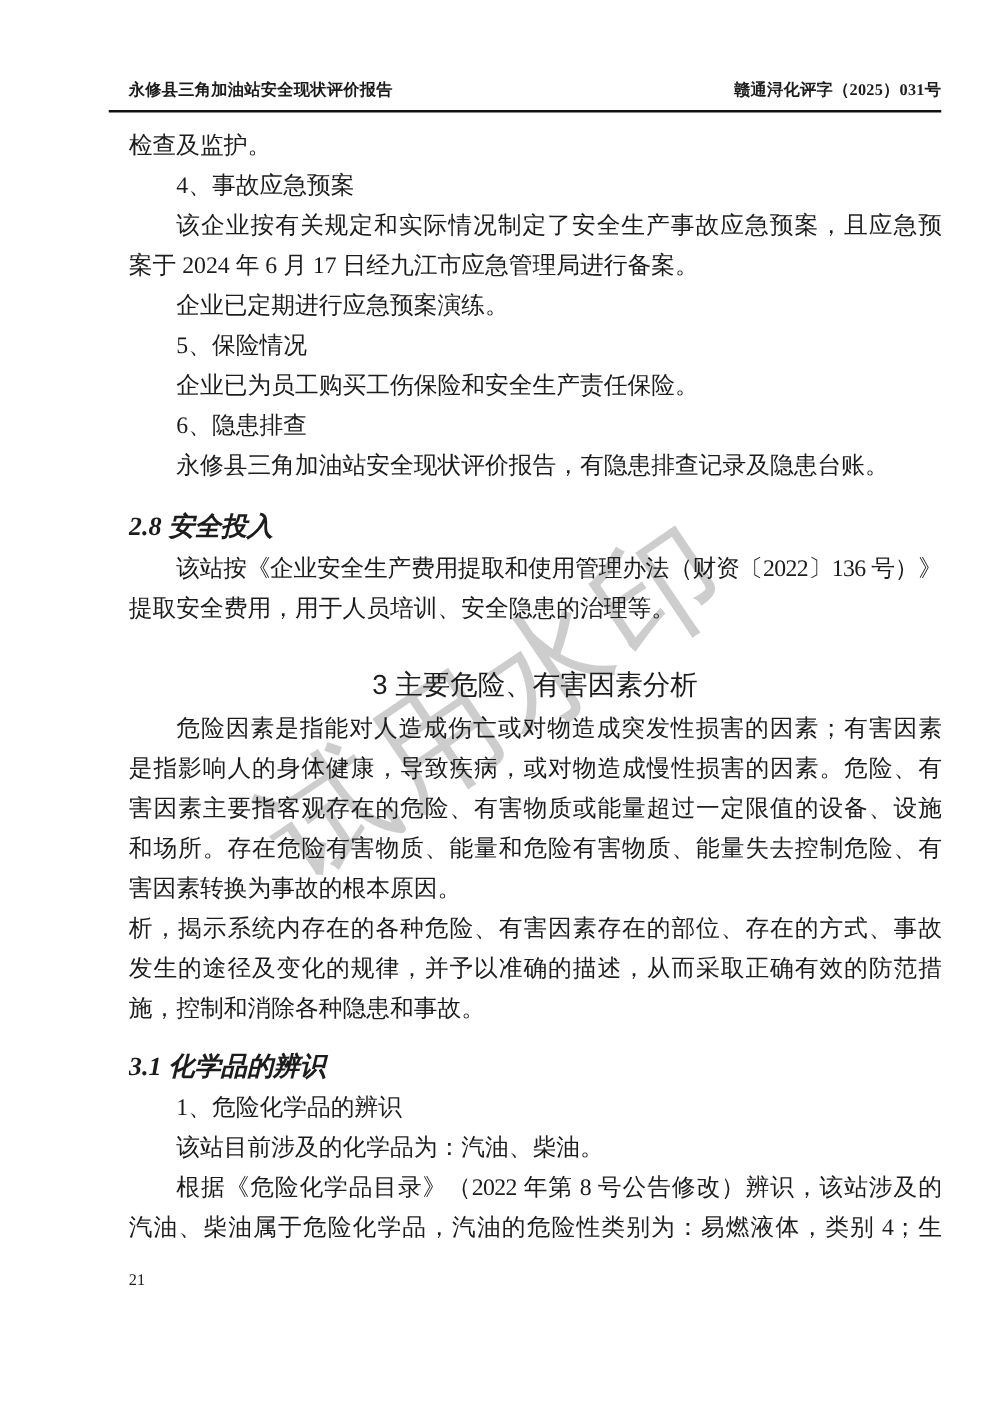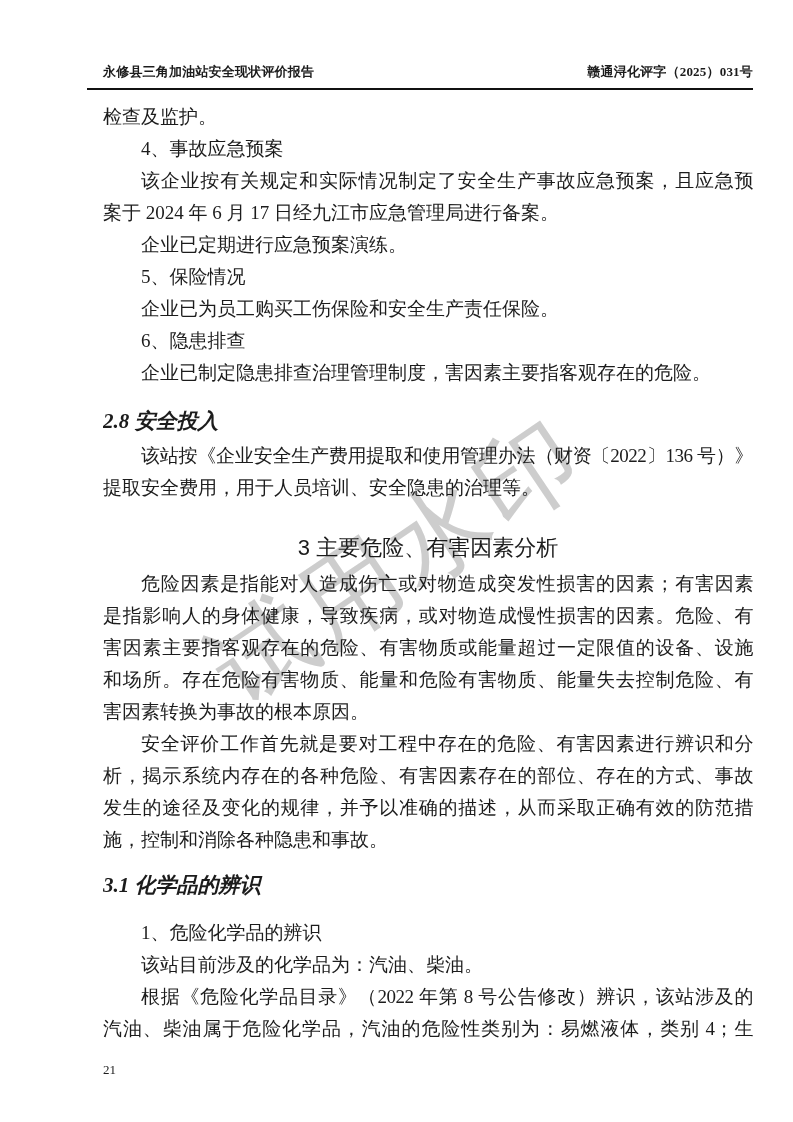--- a/index.html
+++ b/index.html
@@ -84,21 +84,21 @@
     white-space: nowrap;
     text-align: center;
   }
 
   .mt-first { margin-top: 11px; }
   .mt-h28   { margin-top: 15px; }
   .mt-a28   { margin-top: 2px; }
   .mt-h3    { margin-top: 26px; }
   .mt-a3    { margin-top: 2px; }
   .mt-h31   { margin-top: 12px; }
-  .mt-a31   { margin-top: 15px; }
+  .mt-a31   { margin-top: 1px; }
 
   .footer {
     margin-top: 17px;
     font-size: 13px;
     height: 16px;
     line-height: 16px;
   }
 </style>
 </head>
 <body>
@@ -115,33 +115,32 @@
     </div>
 
     <div class="ln mt-first">检查及监护。</div>
     <div class="ln ind">4、事故应急预案</div>
     <div class="ln ind j">该企业按有关规定和实际情况制定了安全生产事故应急预案，且应急预</div>
     <div class="ln">案于 2024 年 6 月 17 日经九江市应急管理局进行备案。</div>
     <div class="ln ind">企业已定期进行应急预案演练。</div>
     <div class="ln ind">5、保险情况</div>
     <div class="ln ind">企业已为员工购买工伤保险和安全生产责任保险。</div>
     <div class="ln ind">6、隐患排查</div>
-    <div class="ln ind">企业已制定隐患排查治理管理制度，害因素主要指客观存在的危险。</div>
+    <div class="ln ind">永修县三角加油站安全现状评价报告，有隐患排查记录及隐患台账。</div>
 
     <div class="h-sub mt-h28">2.8 安全投入</div>
     <div class="ln ind j mt-a28">该站按《企业安全生产费用提取和使用管理办法（财资〔2022〕136 号）》</div>
     <div class="ln">提取安全费用，用于人员培训、安全隐患的治理等。</div>
 
     <div class="h-chap mt-h3">3 主要危险、有害因素分析</div>
     <div class="ln ind j mt-a3">危险因素是指能对人造成伤亡或对物造成突发性损害的因素；有害因素</div>
     <div class="ln j">是指影响人的身体健康，导致疾病，或对物造成慢性损害的因素。危险、有</div>
     <div class="ln j">害因素主要指客观存在的危险、有害物质或能量超过一定限值的设备、设施</div>
     <div class="ln j">和场所。存在危险有害物质、能量和危险有害物质、能量失去控制危险、有</div>
     <div class="ln">害因素转换为事故的根本原因。</div>
-    <div class="ln ind j">安全评价工作首先就是要对工程中存在的危险、有害因素进行辨识和分</div>
     <div class="ln j">析，揭示系统内存在的各种危险、有害因素存在的部位、存在的方式、事故</div>
     <div class="ln j">发生的途径及变化的规律，并予以准确的描述，从而采取正确有效的防范措</div>
     <div class="ln">施，控制和消除各种隐患和事故。</div>
 
     <div class="h-sub mt-h31">3.1 化学品的辨识</div>
     <div class="ln ind mt-a31">1、危险化学品的辨识</div>
     <div class="ln ind">该站目前涉及的化学品为：汽油、柴油。</div>
     <div class="ln ind j">根据《危险化学品目录》（2022 年第 8 号公告修改）辨识，该站涉及的</div>
     <div class="ln j">汽油、柴油属于危险化学品，汽油的危险性类别为：易燃液体，类别 4；生</div>
 

